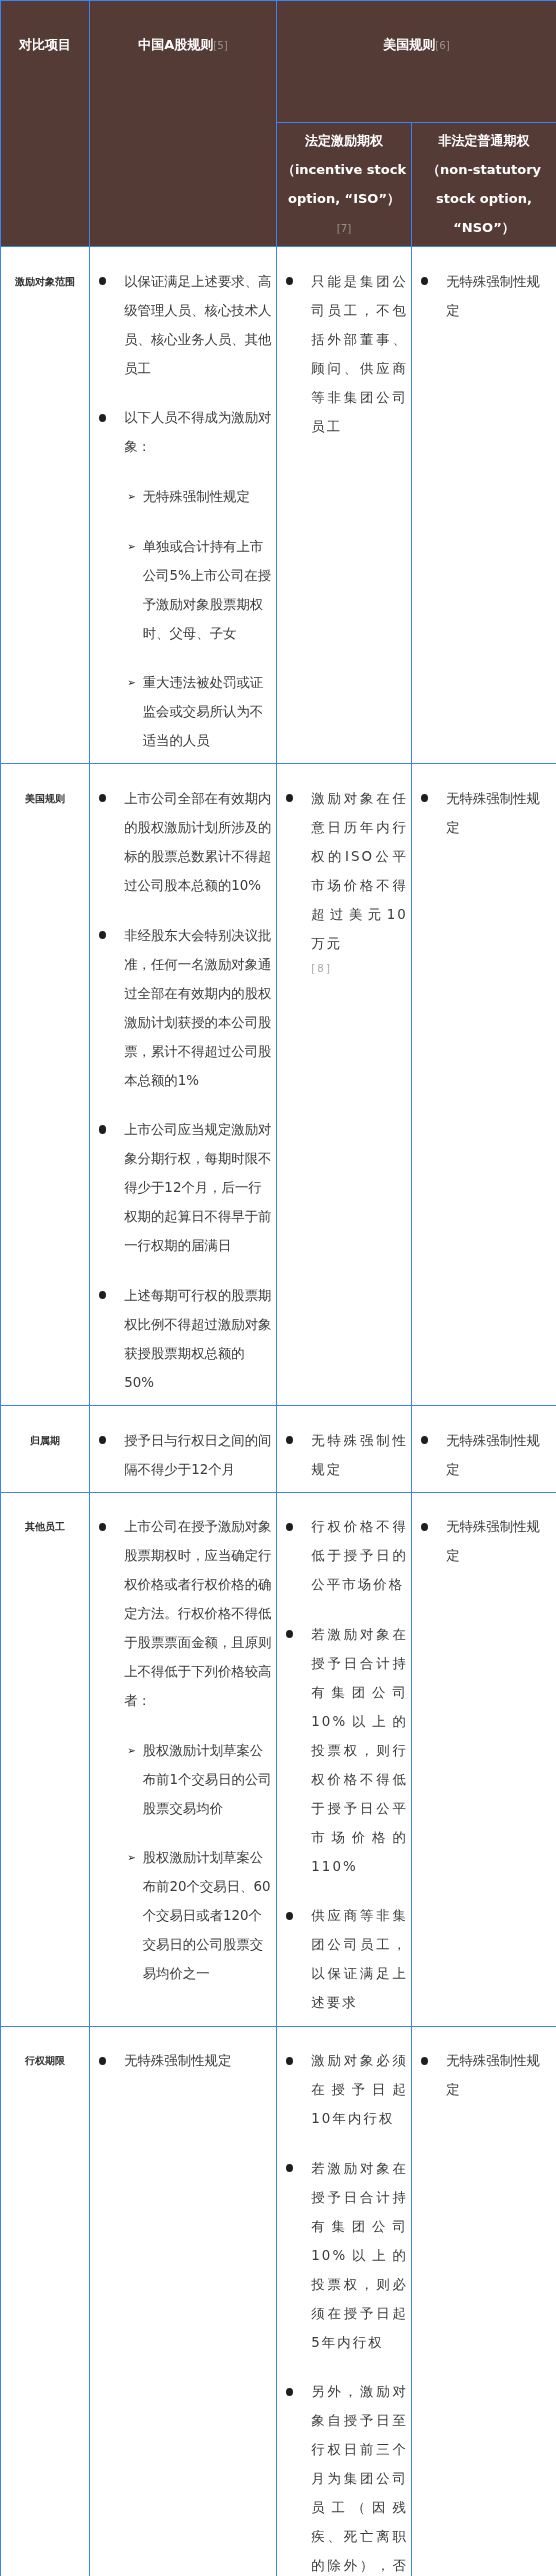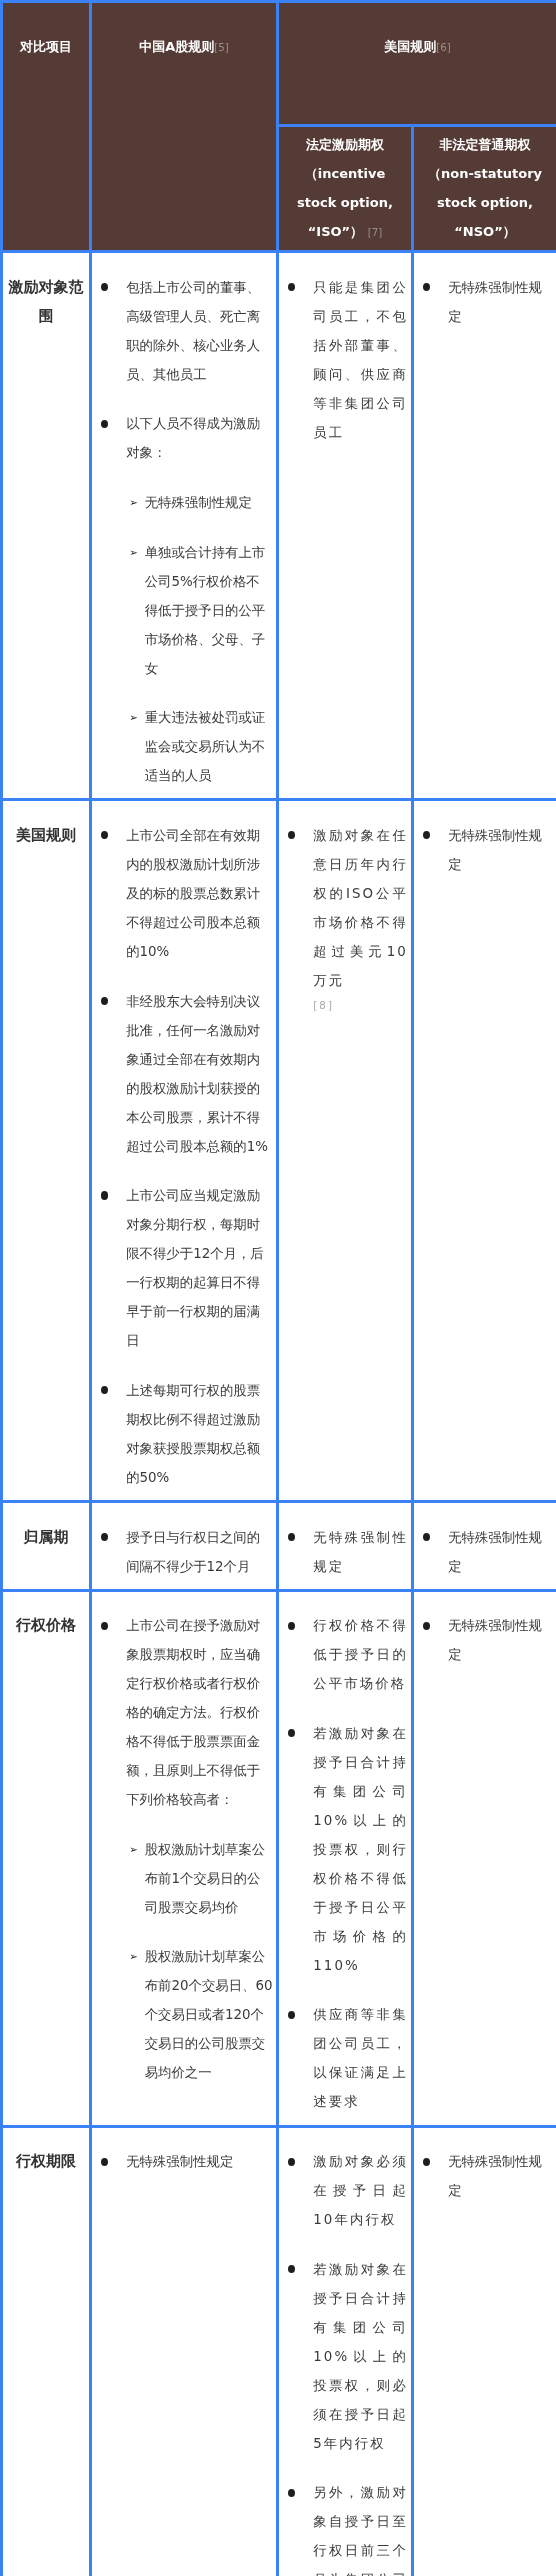--- a/index.html
+++ b/index.html
@@ -1,25 +1,25 @@
 <!DOCTYPE html>
 <html style="font-size:8.2px"><head>
 <meta charset="utf-8">
 <style>
   html, body { margin: 0; padding: 0; background: #ffffff; }
   body { width: 556px; font-family: "DejaVu Sans", "Liberation Sans", sans-serif; color: #333333; }
   table.cmp { width: 556px; border-collapse: collapse; table-layout: fixed; }
-  table.cmp td, table.cmp th { border: 3px solid #3b82f6; vertical-align: top; }
+  table.cmp td, table.cmp th { border: 1px solid #3b82f6; vertical-align: top; }
   col.c1 { width: 89px; } col.c2 { width: 187px; } col.c3 { width: 135px; } col.c4 { width: 145px; }
   th { background: #553b35; color: #ffffff; font-weight: bold; font-size: 13px; text-align: center; }
   th.span-rows { vertical-align: top; padding-top: 35px; }
   th.us-top { height: 85px; vertical-align: top; padding-top: 35px; }
   th.sub { height: 114px; line-height: 29px; padding: 3.1px 4.1px; vertical-align: top; font-size: 13px; margin-left: 40px; }
   .ref { color: #9a8f8b; font-weight: normal; font-size: 10.3px; }
-  td.label { font-weight: bold; font-size: 15px; text-align: center; padding: 19.6px 4.1px 0; line-height: 29px; color: #333; }
+  td.label { font-weight: bold; font-size: 10px; text-align: center; padding: 19.6px 4.1px 0; line-height: 29px; color: #333; }
   td.body { padding: 19.6px 3.1px 8.2px 6.2px; font-size: 13.4px; line-height: 29px; color: #3a3a3a; }
   ul.blt { list-style: none; margin: 0; padding: 0; }
   ul.blt > li { position: relative; padding-left: 28px; margin-bottom: 20.6px; }
   ul.blt > li:last-child { margin-bottom: 0; }
   ul.blt > li > .dot { position: absolute; left: 3.1px; top: 10.3px; width: 7.2px; height: 8.2px; border-radius: 50%; background: #1e1e1e; }
   ul.sub { list-style: none; margin: 20.6px 0 0; padding: 0; }
   ul.sub > li { position: relative; padding-left: 18.5px; margin-bottom: 20.6px; margin-left: 0; }
   ul.sub > li:last-child { margin-bottom: 0; }
   ul.sub > li > .arrow { position: absolute; left: 3.1px; top: 0; font-size: 10.3px; color: #222; }
   .justify { text-align: justify; letter-spacing: 2.1px; }
@@ -44,24 +44,24 @@
     <tr>
       <th class="sub"><span>法定激励期权（incentive stock option, “ISO”）</span> <span class="ref">[7]</span></th>
       <th class="sub"><span>非法定普通期权（non-statutory stock option, “NSO”）</span></th>
     </tr>
   </thead>
   <tbody id="tbody">
       <tr>
         <td class="label">激励对象范围</td>
         <td class="body">
           <ul class="blt">
-            <li><span class="dot"></span><span>包括上市公司的董事、高级管理人员、死亡离职的除外、核心业务人员、其他员工</span></li>
+            <li><span class="dot"></span><span>以保证满足上述要求、高级管理人员、核心技术人员、核心业务人员、其他员工</span></li>
             <li><span class="dot"></span><span>以下人员不得成为激励对象：</span><ul class="sub">
                 <li><span class="arrow">➢</span><span>无特殊强制性规定</span></li>
-                <li><span class="arrow">➢</span><span>单独或合计持有上市公司5%行权价格不得低于授予日的公平市场价格、父母、子女</span></li>
+                <li><span class="arrow">➢</span><span>单独或合计持有上市公司5%上市公司在授予激励对象股票期权时、父母、子女</span></li>
                 <li><span class="arrow">➢</span><span>重大违法被处罚或证监会或交易所认为不适当的人员</span></li>
               </ul></li>
           </ul>
         </td>
         <td class="body">
           <ul class="blt">
             <li class="justify"><span class="dot"></span><span>只能是集团公司员工，不包括外部董事、顾问、供应商等非集团公司员工</span></li>
           </ul>
         </td>
         <td class="body">
@@ -103,21 +103,21 @@
             <li class="justify"><span class="dot"></span><span>无特殊强制性规定</span></li>
           </ul>
         </td>
         <td class="body">
           <ul class="blt">
             <li><span class="dot"></span><span>无特殊强制性规定</span></li>
           </ul>
         </td>
       </tr>
       <tr>
-        <td class="label">行权价格</td>
+        <td class="label">其他员工</td>
         <td class="body">
           <ul class="blt">
             <li><span class="dot"></span><span>上市公司在授予激励对象股票期权时，应当确定行权价格或者行权价格的确定方法。行权价格不得低于股票票面金额，且原则上不得低于下列价格较高者：</span><ul class="sub">
                 <li><span class="arrow">➢</span><span>股权激励计划草案公布前1个交易日的公司股票交易均价</span></li>
                 <li><span class="arrow">➢</span><span>股权激励计划草案公布前20个交易日、60个交易日或者120个交易日的公司股票交易均价之一</span></li>
               </ul></li>
           </ul>
         </td>
         <td class="body">
           <ul class="blt">

